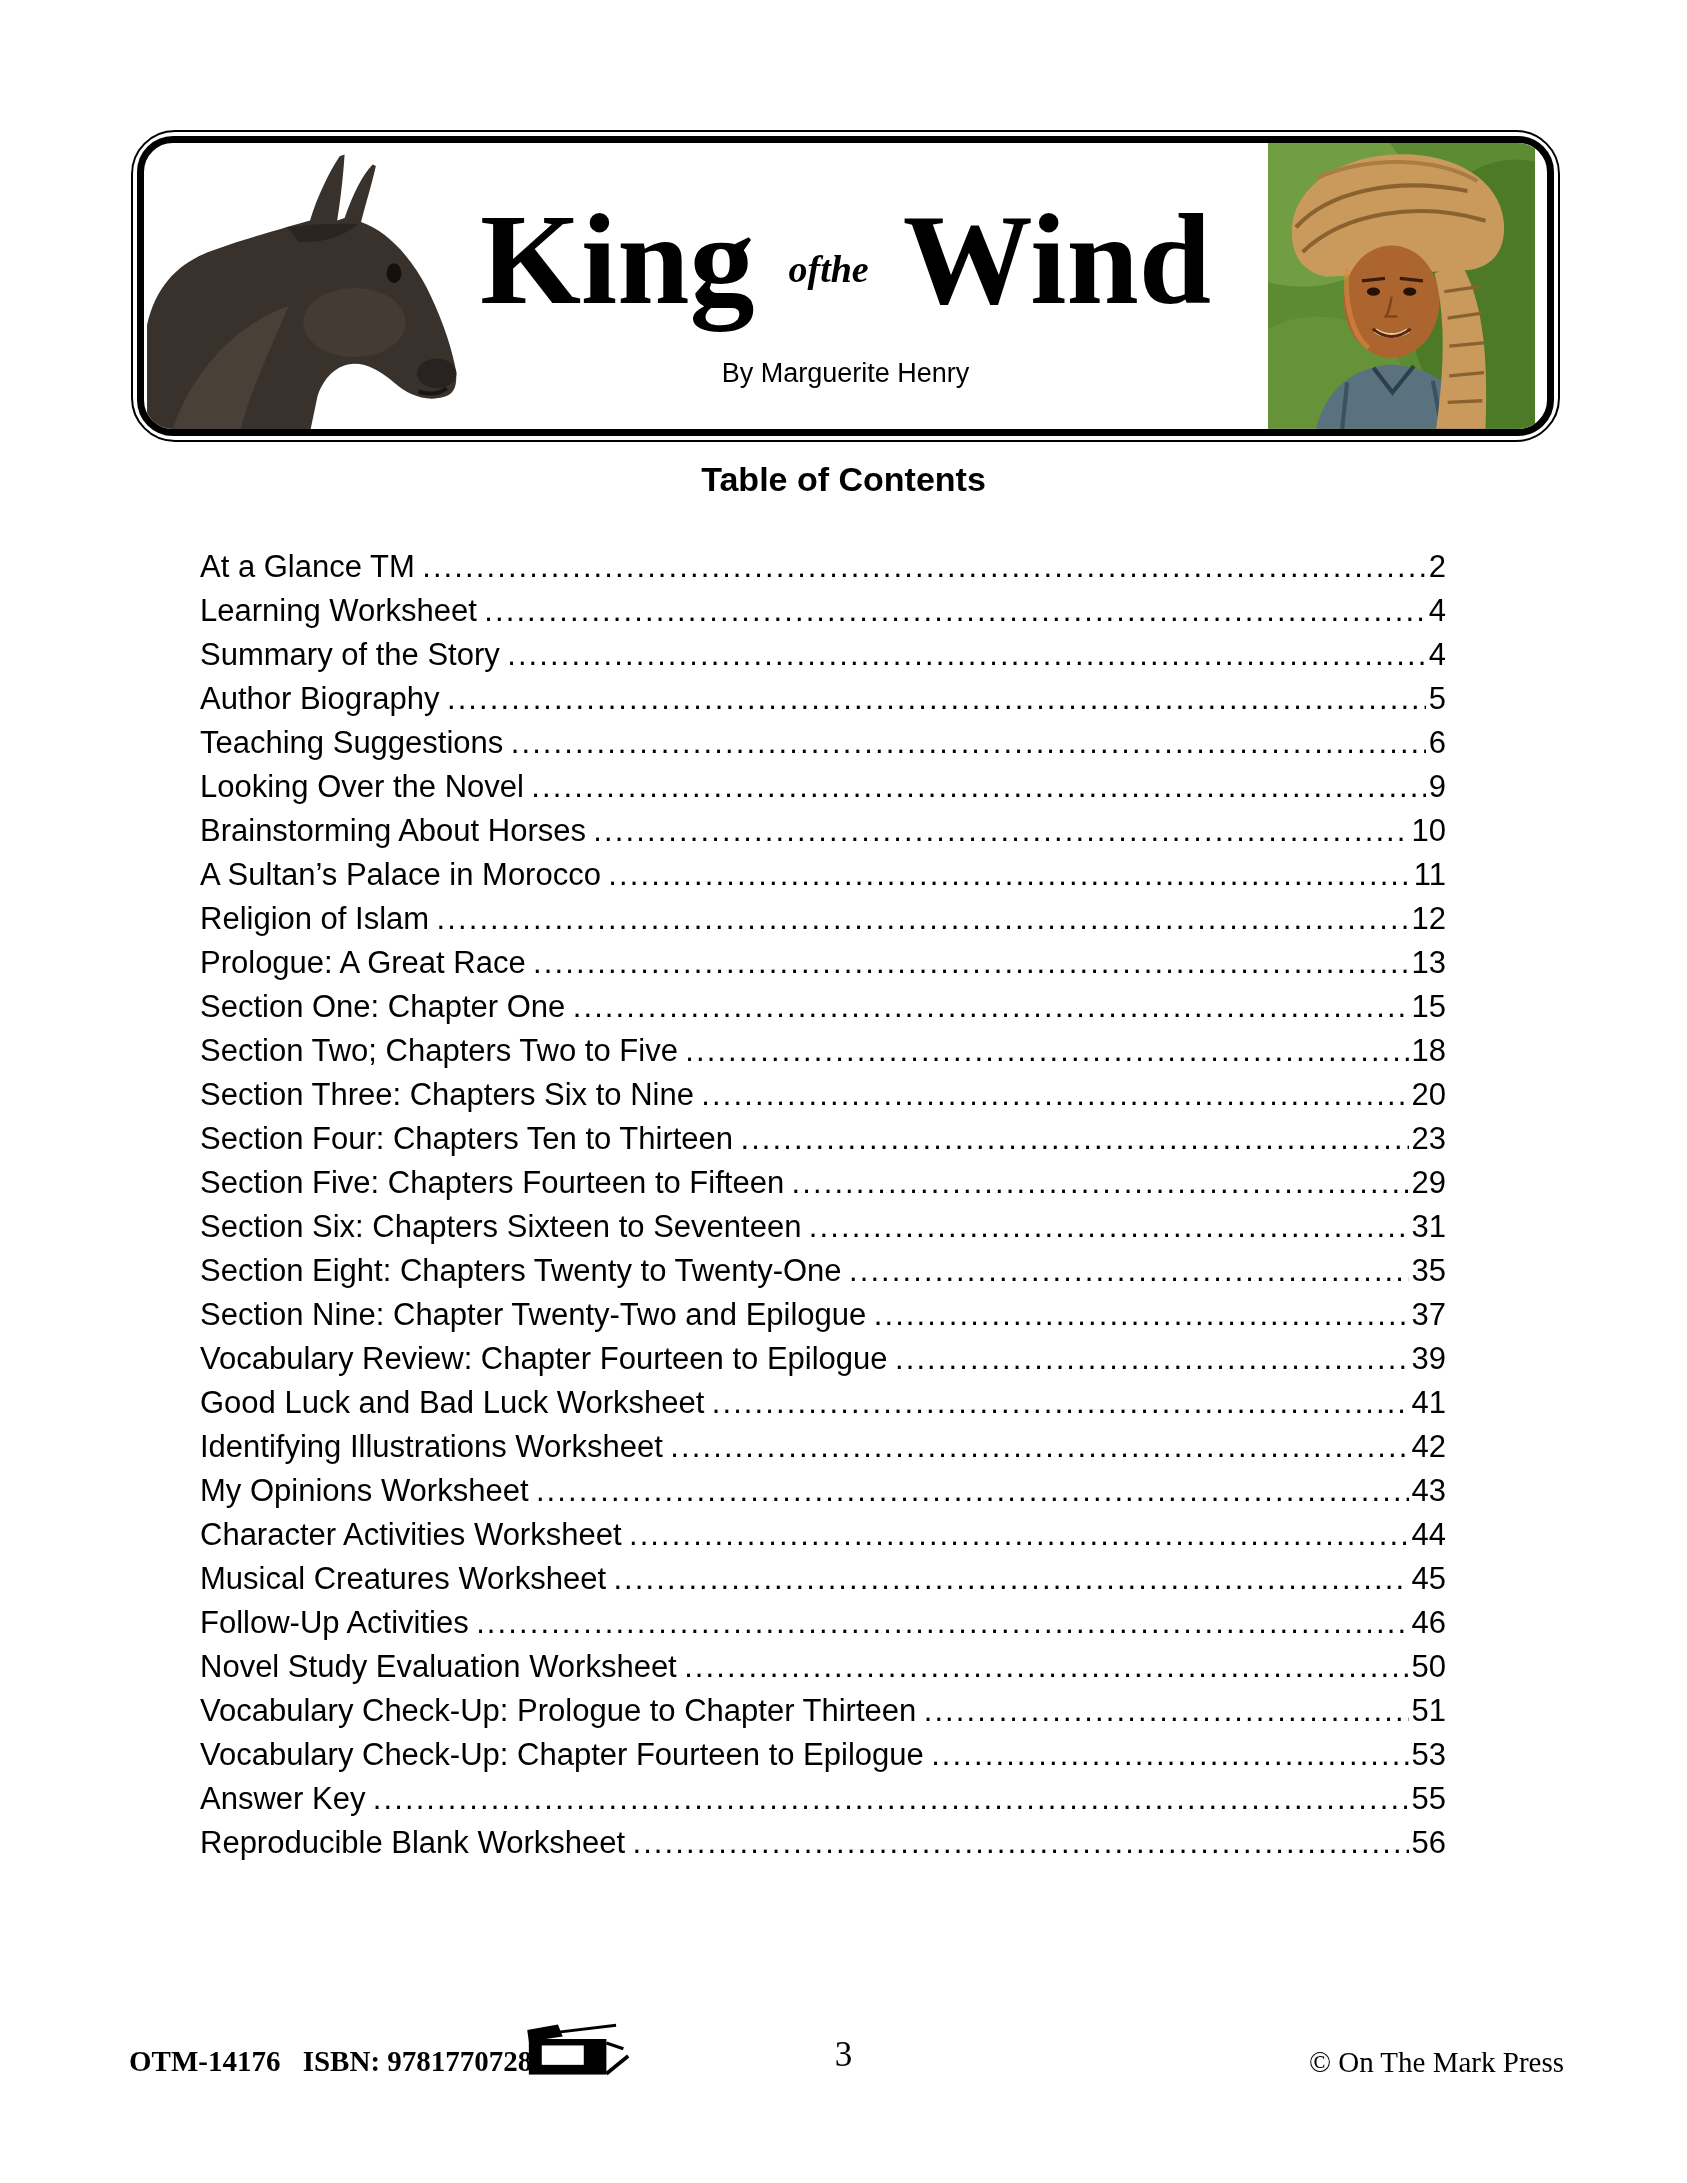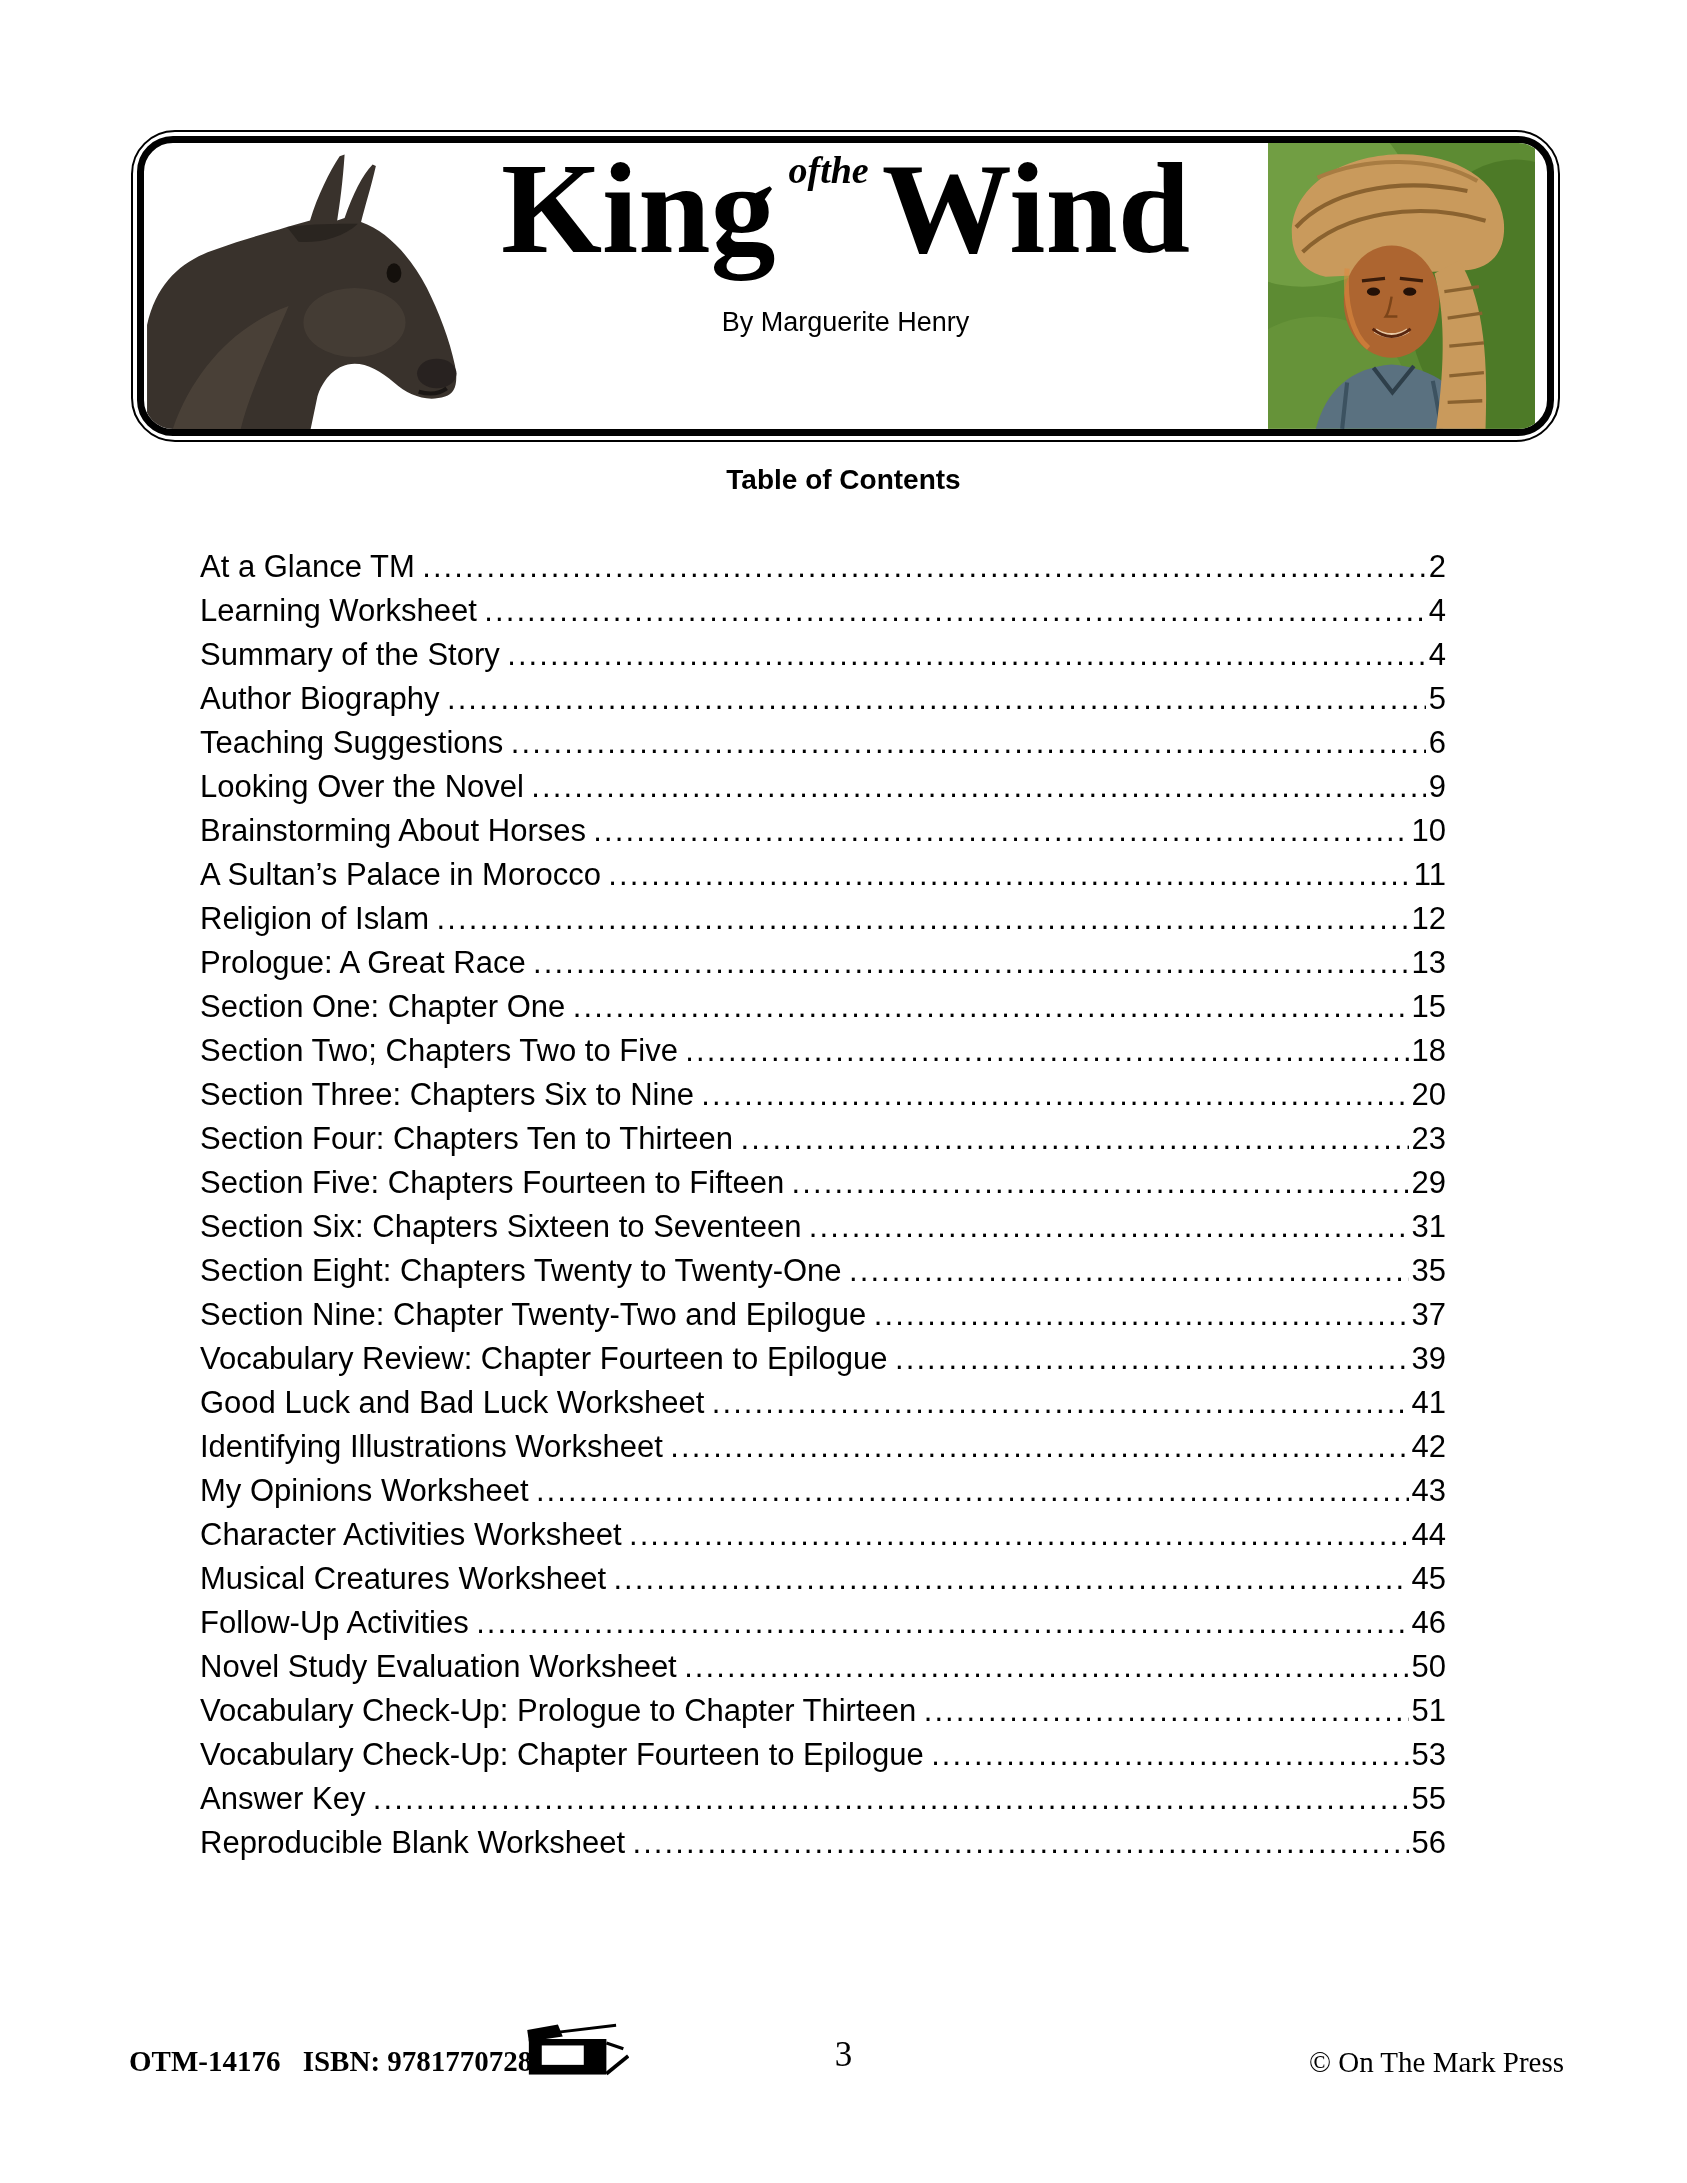--- a/index.html
+++ b/index.html
@@ -8,31 +8,31 @@
   .page { position:absolute; inset:0; background:#fff; overflow:hidden; }
 
   
   .banner { position:absolute; left:131px; top:130px; width:1429px; height:312px;
             border:2.5px solid #000; border-radius:44px; padding:4.1px; box-sizing:border-box; }
   .banner-inner { width:100%; height:100%; border:7.4px solid #000; border-radius:36px;
                   box-sizing:border-box; position:relative; overflow:hidden; background:#fff; }
   .horse-img { position:absolute; left:3.3px; top:5px; width:317px; height:284px; }
   .boy-img { position:absolute; right:11.5px; top:0; width:267px; height:100%; }
   .title-wrap { position:absolute; inset:0; display:flex; flex-direction:column; align-items:center; }
-  .title-row { display:flex; align-items:flex-start;
-               font-family:"Liberation Serif", serif; font-weight:bold; }
+  .title-row { margin-top:51px; display:flex; align-items:center;
+               font-family:"Liberation Serif", serif; font-weight:bold;gap:21px; }
   .title-big { font-size:130px; line-height:1; }
   .title-small { display:flex; align-items:center;
                  font-style:italic; font-size:38px; line-height:0.92;
                  margin:0 13px; transform:translateY(10px); }
   .byline { margin-top:34px; font-size:27px; }
 
   
   .toc-heading { position:absolute; top:455px; left:0; width:100%; text-align:center;
-                 font-size:28px; font-weight:bold; line-height:49px; }
+                 font-size:34px; font-weight:bold; line-height:49px; }
   .toc { position:absolute; left:200px; top:545px; width:1246px; }
   .toc-row { display:flex; align-items:baseline; height:44px; line-height:44px;
              font-size:31px; white-space:nowrap; }
   .toc-label { flex:0 0 auto; }
   .toc-leader { flex:1 1 auto; overflow:hidden; margin:0 2.5px 0 7.4px; }
   .toc-leader::after { content:"......................................................................................................................................................................................."; letter-spacing:2.1px; }
   .toc-page { flex:0 0 auto; }
 
   
   .footer-left { position:absolute; left:129px; top:2045px;

